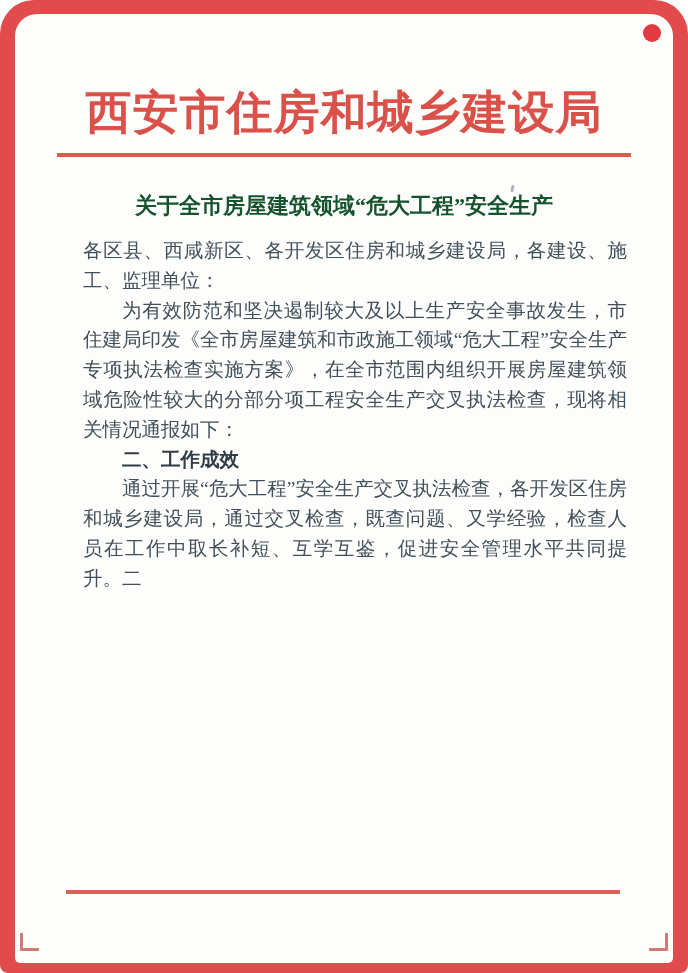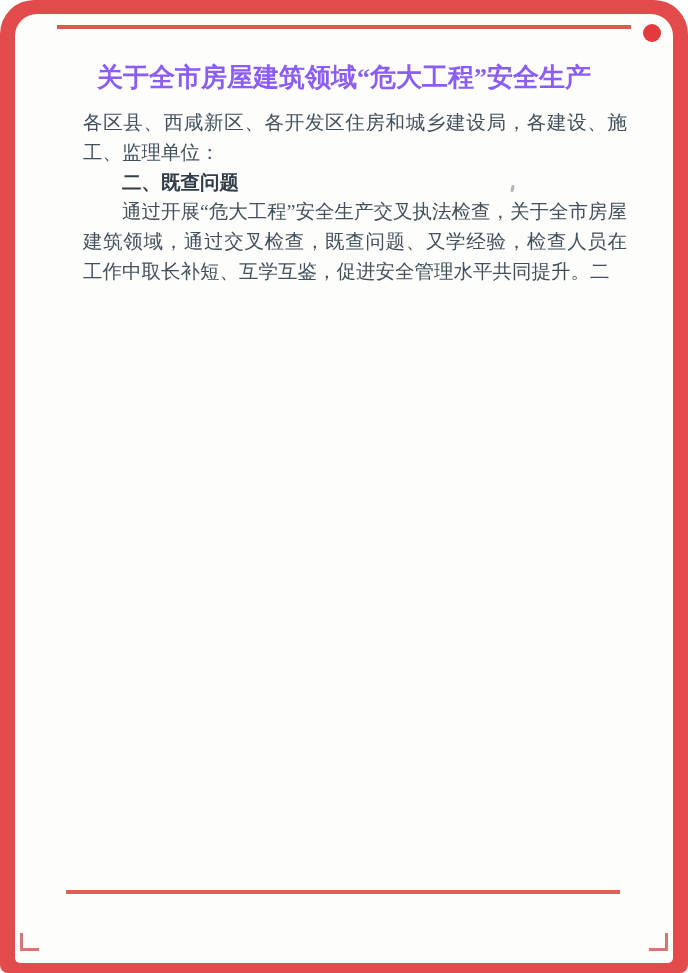--- a/index.html
+++ b/index.html
@@ -41,24 +41,24 @@
     white-space: nowrap;
   }
   .rule-top {
     margin: 11px auto 0;
     width: 574px; height: 4px;
     background: #dd5a4f;
   }
   .doc-title {
     margin: 30px 20px 0;
     text-align: center;
-    font-size: 26px;
+    font-size: 22px;
     line-height: 37px;
     font-weight: bold;
-    color: #8b5cf6;
+    color: #14532d;
   }
   .body-text {
     margin: 12px 46px 0 68px;
     font-size: 19.5px;
     line-height: 29.8px;
     color: #41505a;
     text-align: justify;
   }
   .body-text p { margin: 0; }
   .para.indent { text-indent: 2em; }
@@ -98,31 +98,33 @@
     transform: rotate(12deg);
     opacity: 0.7;
   }
 </style>
 </head>
 <body>
 
 <div class="frame"></div>
 
 <div class="paper">
+  <div class="letterhead">西安市住房和城乡建设局</div>
 
   <div class="rule-top"></div>
 
   <div class="doc-title">
     <div>关于全市房屋建筑领域“危大工程”安全生产</div>
   </div>
 
   <div class="body-text">
     <p class="para salutation">各区县、西咸新区、各开发区住房和城乡建设局，各建设、施工、监理单位：</p>
-    <p class="para heading">二、既查问题</p>
-    <p class="para indent">通过开展“危大工程”安全生产交叉执法检查，关于全市房屋建筑领域，通过交叉检查，既查问题、又学经验，检查人员在工作中取长补短、互学互鉴，促进安全管理水平共同提升。二</p>
+    <p class="para indent">为有效防范和坚决遏制较大及以上生产安全事故发生，市住建局印发《全市房屋建筑和市政施工领域“危大工程”安全生产专项执法检查实施方案》，在全市范围内组织开展房屋建筑领域危险性较大的分部分项工程安全生产交叉执法检查，现将相关情况通报如下：</p>
+    <p class="para heading">二、工作成效</p>
+    <p class="para indent">通过开展“危大工程”安全生产交叉执法检查，各开发区住房和城乡建设局，通过交叉检查，既查问题、又学经验，检查人员在工作中取长补短、互学互鉴，促进安全管理水平共同提升。二</p>
   </div>
 
   <div class="rule-bottom"></div>
   <div class="bracket bracket-left"></div>
   <div class="bracket bracket-right"></div>
   <div class="speck"></div>
 </div>
 
 <div class="corner-dot"></div>
 

